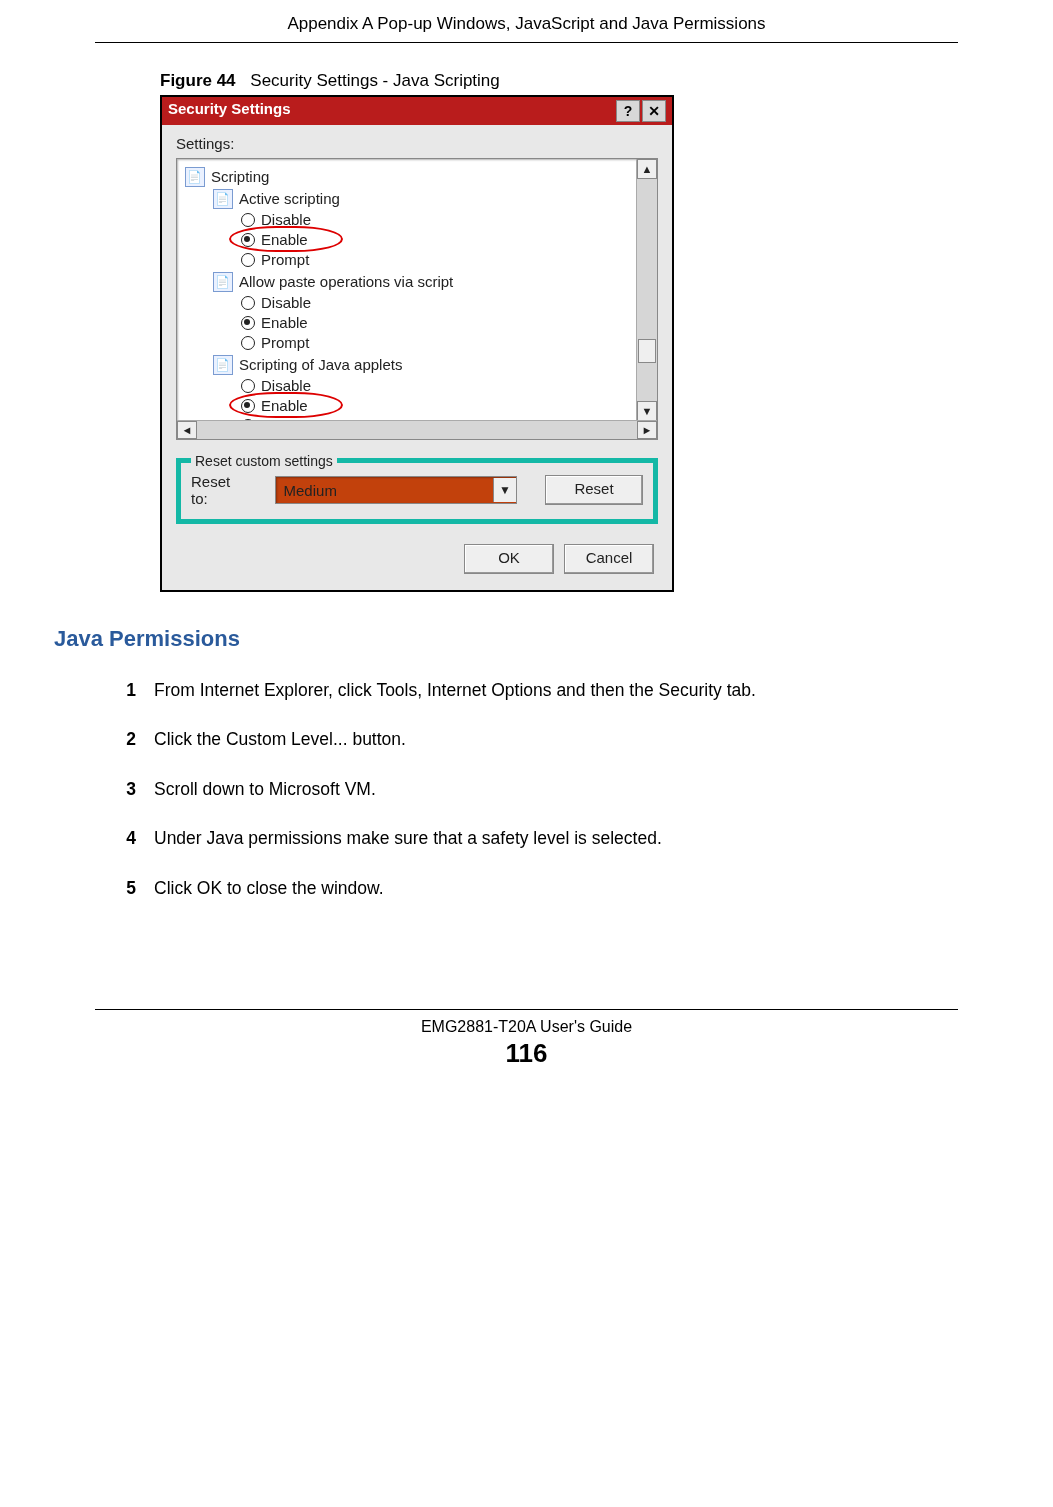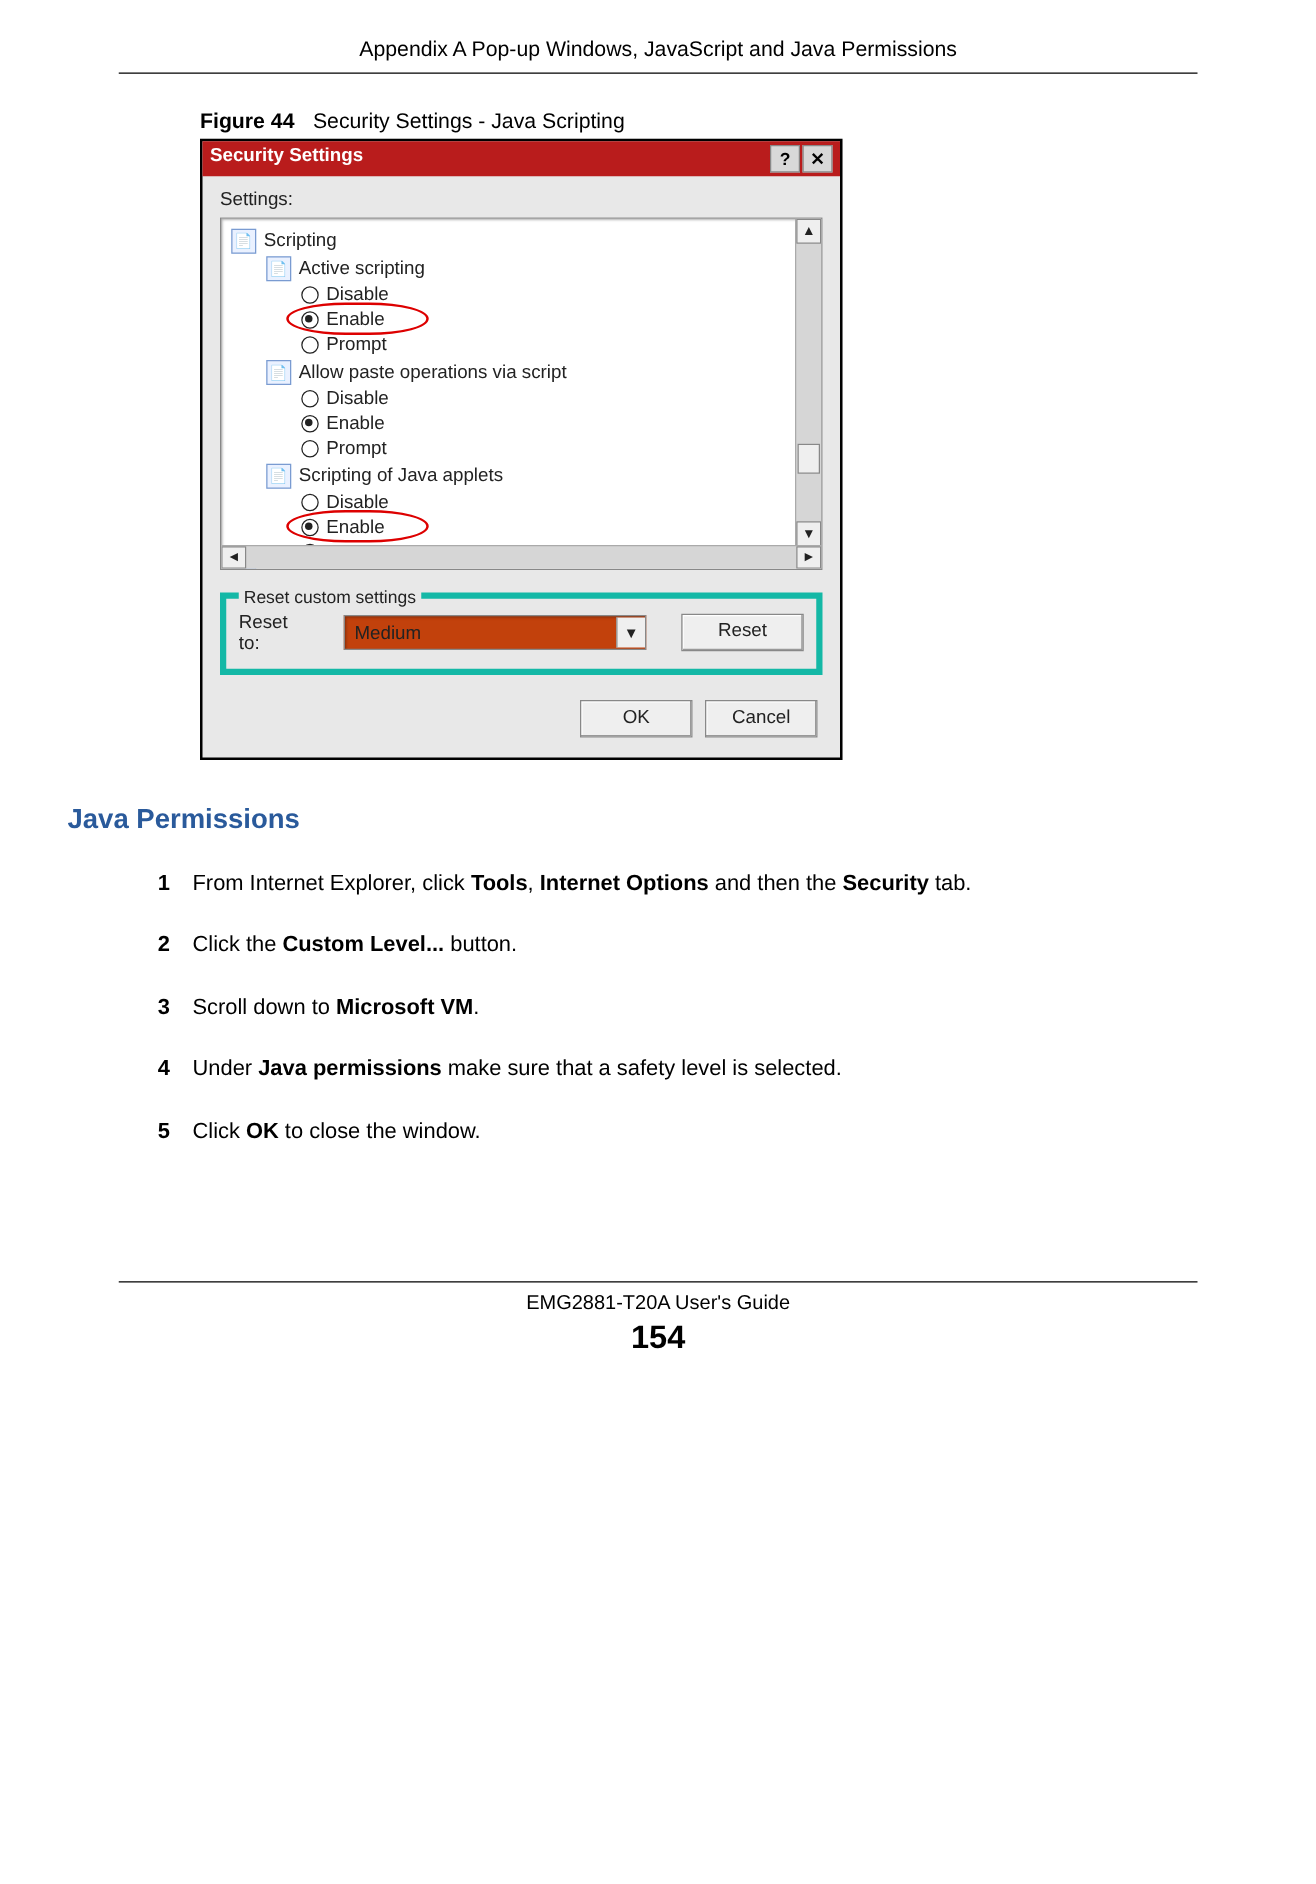--- a/index.html
+++ b/index.html
@@ -1,16 +1,16 @@
 <!DOCTYPE html>
 <html><head>
 <meta charset="utf-8">
 <style>
 html,body{margin:0;padding:0;background:#fff;font-family:"Century Gothic","Trebuchet MS",Arial,sans-serif;color:#000}
-.page{width:1053px;height:1093px;position:relative;margin:16px auto;box-sizing:border-box}
+.page{width:1053px;height:1093px;position:relative;margin:0 auto;box-sizing:border-box}
 .header{text-align:center;font-size:17px;padding-top:14px;padding-bottom:8px}
 .hr{height:1px;background:#000;margin:0 95px}
 .content{padding:28px 88px 0 88px}
 .figcap{font-size:17px;margin-left:72px;margin-bottom:4px}
 .figcap b{font-weight:bold;margin-right:10px}
 .dialog{margin-left:72px;border:2px solid #000;width:510px;background:#e8e8e8;font-family:Tahoma,Arial,sans-serif;font-size:15px;color:#222}
 .titlebar{background:#b91c1c;color:#fff;font-weight:bold;padding:3px 6px;display:flex;justify-content:space-between}
 .tbtns{display:flex;gap:2px}
 .tbtn{width:22px;height:20px;background:#d8d8d8;border:1px solid #888;display:flex;align-items:center;justify-content:center;color:#000;font-weight:bold;font-size:14px}
 .dbody{padding:10px 14px 14px 14px}
@@ -35,21 +35,21 @@
 .combo span{flex:1;padding:0 8px}
 .ddbtn{width:22px;height:24px;background:#efefef;border-left:1px solid #888;display:flex;align-items:center;justify-content:center;font-size:12px}
 .dbtn{height:28px;min-width:88px;background:#efefef;border:1px solid #888;box-shadow:inset -1px -1px 0 #999,inset 1px 1px 0 #fff;font-family:inherit;font-size:15px;text-align:center;line-height:26px}
 .okrow{display:flex;justify-content:flex-end;gap:10px;margin-top:14px;padding:6px 4px 2px 4px}
 .ficon{width:18px;height:18px;border:1px solid #7a9bd1;background:#eaf1ff;display:flex;align-items:center;justify-content:center;font-size:12px;color:#35609e;flex:none}
 .section-title{font-size:22px;font-weight:bold;color:#2a5a9b;margin:34px 0 26px -34px}
 .steps{font-size:17.5px;line-height:1.45}
 .step{display:flex;margin-bottom:24px}
 .step .num{width:48px;font-weight:bold;text-align:right;padding-right:18px;flex:none}
 .step .txt{flex:1}
-.step b{font-weight:bold}
+.step b{font-weight:normal}
 .footer{position:absolute;bottom:24px;left:0;right:0;text-align:center}
 .footer .guide{font-size:16px}
 .footer .pg{font-size:26px;font-weight:bold;margin-top:2px}
 </style>
 </head>
 <body>
 <div class="page">
 <div class="header">Appendix A Pop-up Windows, JavaScript and Java Permissions</div>
 <div class="hr"></div>
 
@@ -186,15 +186,15 @@
     <div class="step">
       <div class="num">5</div>
       <div class="txt">Click <b>OK</b> to close the window.</div>
     </div>
   </div>
 </div>
 
 <div class="footer">
   <div class="hr" style="margin-bottom:8px"></div>
   <div class="guide">EMG2881-T20A User's Guide</div>
-  <div class="pg">154</div>
+  <div class="pg">116</div>
 </div>
 </div>
 
 </body></html>

